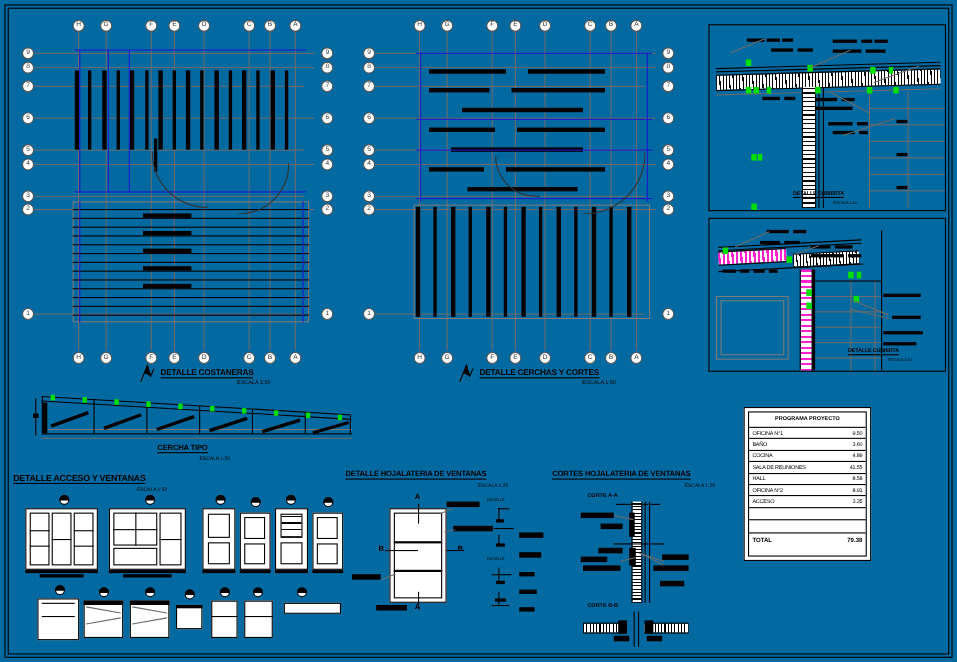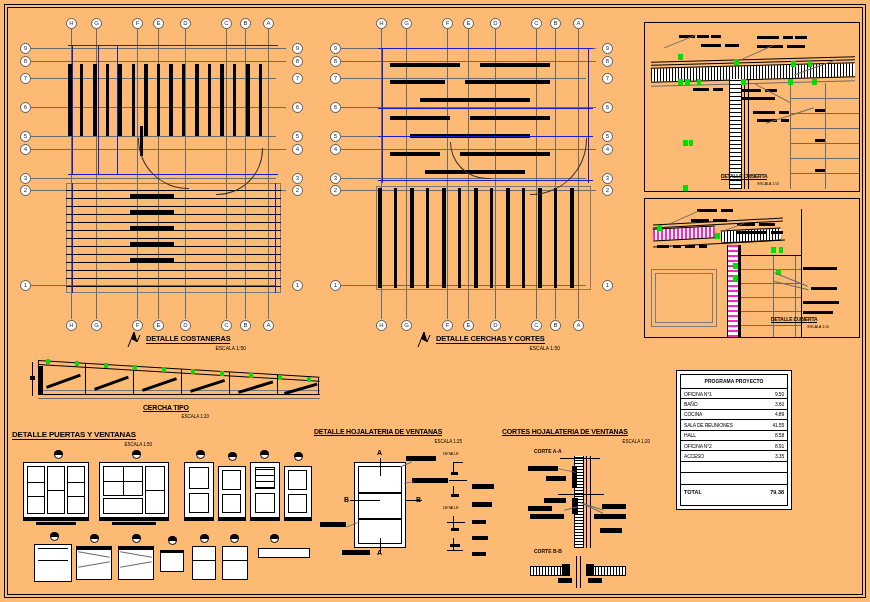--- a/index.html
+++ b/index.html
@@ -1,18 +1,18 @@
 <!DOCTYPE html>
 <html><head>
 <meta charset="utf-8">
 <style>
   html,body{margin:0;padding:0;background:#ffffff;}
   body{width:870px;height:602px;overflow:hidden;
        font-family:"Liberation Sans",sans-serif;color:#000;}
-  #sheet{position:relative;width:870px;height:602px;background:#fdba74;}
+  #sheet{position:relative;width:870px;height:602px;background:#0369a1;}
   .abs{position:absolute;}
 
   
   .ln{position:absolute;background:#000;}
   .hln{height:1px;}
   .vln{width:1px;}
   .gray{background:#6b6b6b;}
   .blue{background:#1b1bd0;}
   .rectg{position:absolute;border:1px solid #7a7a7a;box-sizing:border-box;}
   .fill{position:absolute;background:#000;}
@@ -508,21 +508,21 @@
     <div class="fill" style="left:9px;top:14px;width:4px;height:28px;"></div>
     <div class="ln vln" style="left:2px;top:10px;height:34px;"></div>
     <div class="fill" style="left:0px;top:24px;width:5px;height:4px;"></div>
 
     <div class="ln hln gray" style="left:8px;top:46px;width:282px;"></div>
   </div>
 
   <div class="title" style="left:143px;top:404px;font-size:7px;">CERCHA TIPO</div>
   <div class="scale" style="left:143px;top:414px;width:66px;font-size:4.5px;">ESCALA 1:20</div>
 
-  <div class="title" style="left:12px;top:430px;font-size:8px;">DETALLE PUERTAS Y VENTANAS</div>
+  <div class="title" style="left:12px;top:430px;font-size:8px;">DETALLE ACCESO Y VENTANAS</div>
   <div class="scale" style="left:12px;top:442px;width:140px;font-size:4.5px;">ESCALA 1:50</div>
 
   <div class="abs" style="left:14px;top:450px;width:290px;height:146px;">
 
     <div class="tag" style="left:40px;top:0px;"></div>
     <div class="tagfill" style="left:40px;top:0px;"></div>
     <div class="dw" style="left:9px;top:12px;width:66px;height:56px;"></div>
     <div class="dwin" style="left:13px;top:16px;width:18px;height:48px;"></div>
     <div class="dwin" style="left:33px;top:16px;width:18px;height:48px;"></div>
     <div class="dwin" style="left:53px;top:16px;width:18px;height:48px;"></div>

